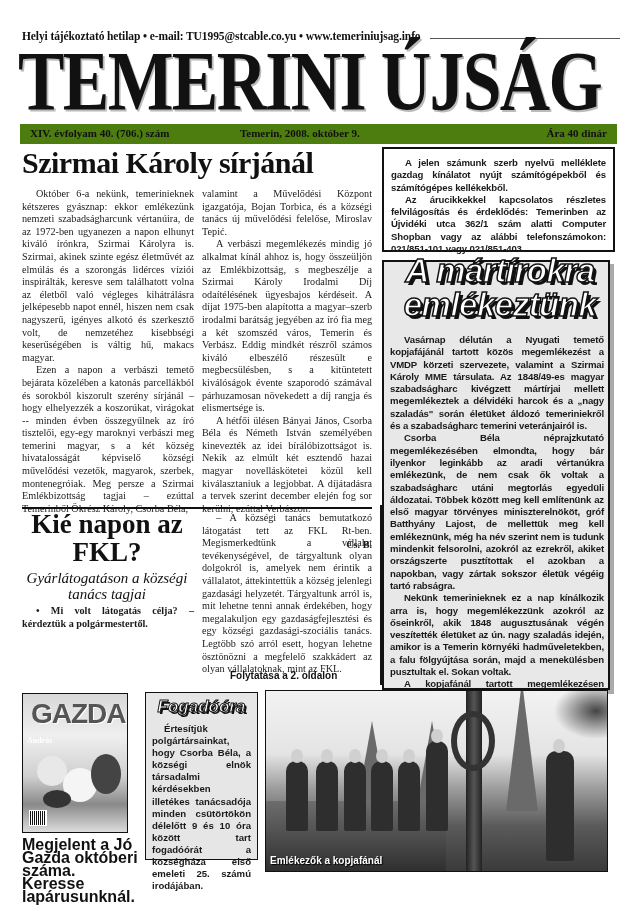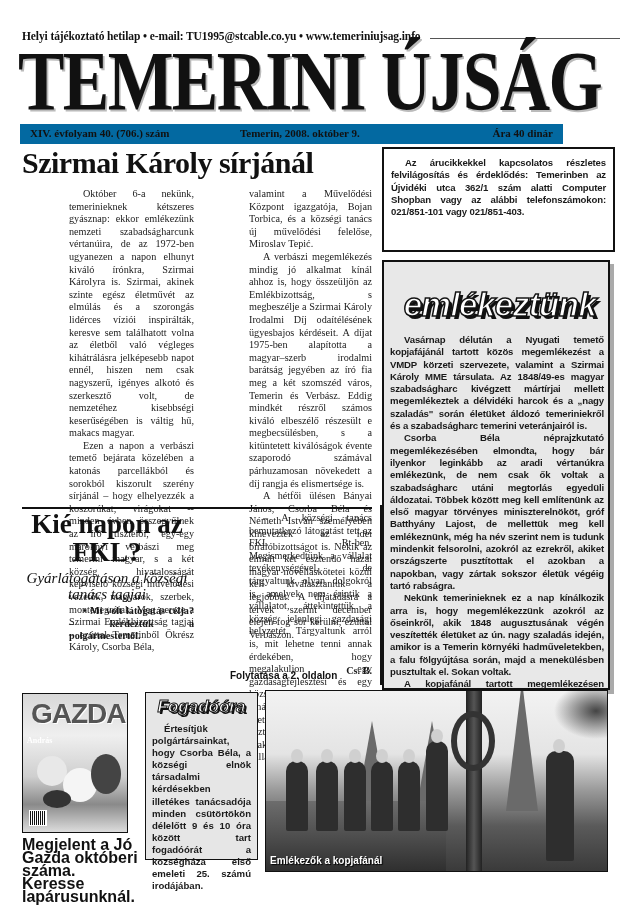--- a/index.html
+++ b/index.html
@@ -5,27 +5,27 @@
   * { box-sizing: border-box; margin: 0; padding: 0; }
   html, body { width: 637px; height: 907px; background: #ffffff; overflow: hidden; }
   body { position: relative; font-family: "Liberation Serif", serif; color: #111; }
 
   .abs { position: absolute; }
 
   
   .tagline { left: 22px; top: 30px; font-size: 11.5px; font-weight: bold; letter-spacing: -0.1px; white-space: nowrap; }
   .tagline-rule { left: 430px; top: 38px; width: 190px; height: 1px; background: #555; }
   .masthead-title { left: 18px; top: 40px; width: 602px; font-size: 84px; line-height: 84px; font-weight: bold; letter-spacing: -2px; transform: scaleX(0.83); transform-origin: left top; white-space: nowrap; color: #111; text-shadow: 2px 2px 0 #bbb; }
-  .issue-bar { left: 20px; top: 124px; width: 543px; height: 20px; background: #0369a1; font-size: 11px; font-weight: bold; }
+  .issue-bar { left: 20px; top: 124px; width: 597px; height: 20px; background: #4d7c0f; font-size: 11px; font-weight: bold; }
   .issue-bar span { position: absolute; top: 3px; white-space: nowrap; }
 
   
   .headline1 { left: 22px; top: 146px; font-size: 30px; font-weight: bold; letter-spacing: -0.5px; white-space: nowrap; }
   .body-serif { font-size: 10.2px; line-height: 12.6px; text-align: justify; color: #1a1a1a; }
-  .body-serif p { text-indent: 14px; margin-left: 47px; }
+  .body-serif p { text-indent: 14px; }
   .col1 { left: 22px; top: 188px; width: 172px; }
   .col2 { left: 202px; top: 188px; width: 170px; }
   .sig { text-align: right; font-weight: bold; margin-top: 24px; }
   .rule-mid { left: 22px; top: 507px; width: 350px; height: 2px; background: #111; }
 
   
   .fkl-title { left: 22px; top: 510px; width: 170px; text-align: center; font-size: 27px; line-height: 28px; font-weight: bold; }
   .fkl-sub { left: 22px; top: 570px; width: 170px; text-align: center; font-size: 15px; line-height: 16px; font-style: italic; }
   .fkl-col1 { left: 22px; top: 605px; width: 172px; }
   .fkl-col2 { left: 202px; top: 512px; width: 170px; }
@@ -97,24 +97,26 @@
 <div class="abs fkl-col1 body-serif">
   <p style="font-weight:bold">• Mi volt látogatás célja? – kérdeztük a polgármestertől.</p>
 </div>
 <div class="abs fkl-col2 body-serif">
   <p>– A községi tanács bemutatkozó látogatást tett az FKL Rt-ben. Megismerkedtünk a vállalat tevékenységével, de tárgyaltunk olyan dolgokról is, amelyek nem érintik a vállalatot, áttekintettük a község jelenlegi gazdasági helyzetét. Tárgyaltunk arról is, mit lehetne tenni annak érdekében, hogy megalakuljon egy gazdaságfejlesztési és egy községi gazdasági-szociális tanács. Legtöbb szó arról esett, hogyan lehetne ösztönözni a megfelelő szakkádert az olyan vállalatoknak, mint az FKL.</p>
 </div>
 <div class="abs fkl-cont">Folytatása a 2. oldalon</div>
 <div class="abs vrule"></div>
 
 <div class="abs notice-box body-sans">
+  <p>A jelen számunk szerb nyelvű melléklete gazdag kínálatot nyújt számítógépekből és számítógépes kellékekből.</p>
   <p>Az árucikkekkel kapcsolatos részletes felvilágosítás és érdeklődés: Temerinben az Újvidéki utca 362/1 szám alatti Computer Shopban vagy az alábbi telefonszámokon: 021/851-101 vagy 021/851-403.</p>
 </div>
 
 <div class="abs martir-box">
+  <div class="martir-title">A mártírokra</div>
   <div class="martir-title martir-title2">emlékeztünk</div>
   <div class="martir-text body-sans">
     <p>Vasárnap délután a Nyugati temető kopjafájánál tartott közös megemlékezést a VMDP körzeti szervezete, valamint a Szirmai Károly MME társulata. Az 1848/49-es magyar szabadságharc kivégzett mártírjai mellett megemlékeztek a délvidéki harcok és a „nagy szaladás" során életüket áldozó temeriniekről és a szabadságharc temerini veteránjairól is.</p>
     <p>Csorba Béla néprajzkutató megemlékezésében elmondta, hogy bár ilyenkor leginkább az aradi vértanúkra emlékezünk, de nem csak ők voltak a szabadságharc utáni megtorlás egyedüli áldozatai. Többek között meg kell említenünk az első magyar törvényes miniszterelnököt, gróf Batthyány Lajost, de mellettük meg kell emlékeznünk, még ha név szerint nem is tudunk mindenkit felsorolni, azokról az ezrekről, akiket országszerte pusztítottak el azokban a napokban, vagy zártak sokszor életük végéig tartó rabságra.</p>
     <p>Nekünk temerinieknek ez a nap kínálkozik arra is, hogy megemlékezzünk azokról az őseinkről, akik 1848 augusztusának végén veszítették életüket az ún. nagy szaladás idején, amikor is a Temerin környéki hadműveletekben, a falu fölgyújtása során, majd a menekülésben pusztultak el. Sokan voltak.</p>
     <p>A kopjafánál tartott megemlékezésen közreműködött a férfikórus, és elhelyezték a kegyelet koszorúit.</p>
   </div>
 </div>
 
 <div class="abs gazda-img">

